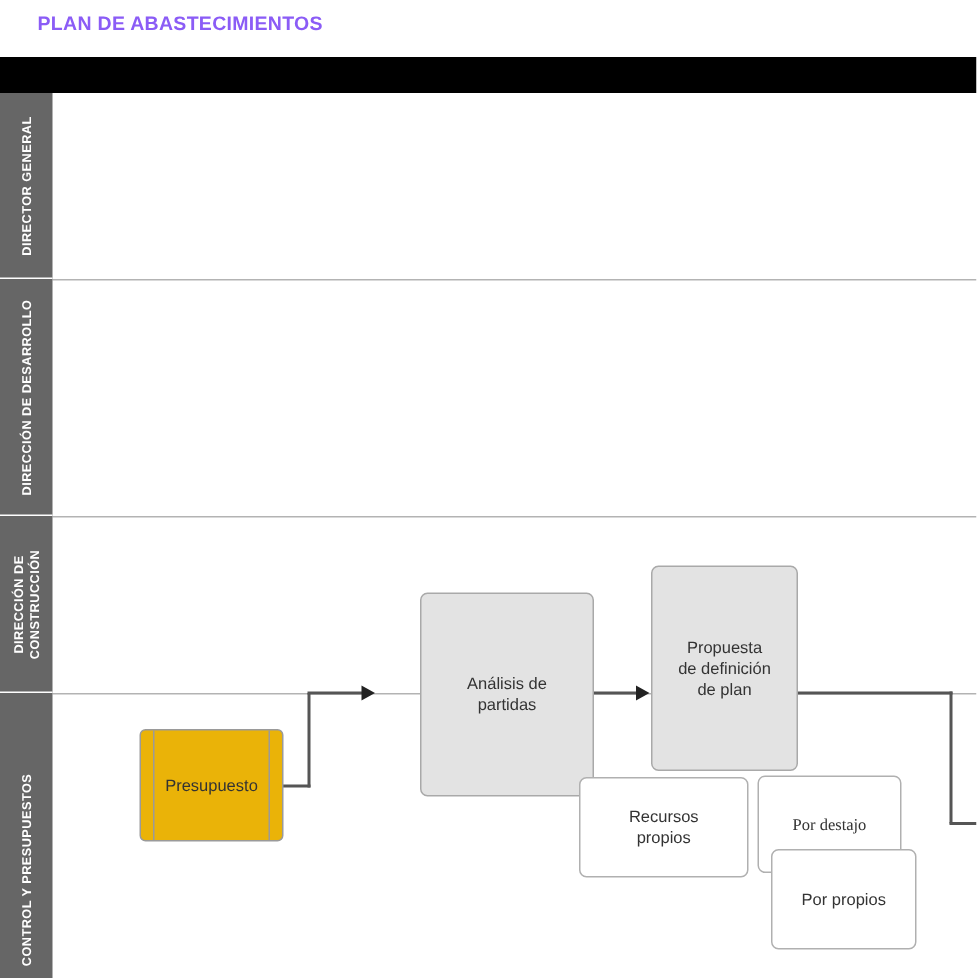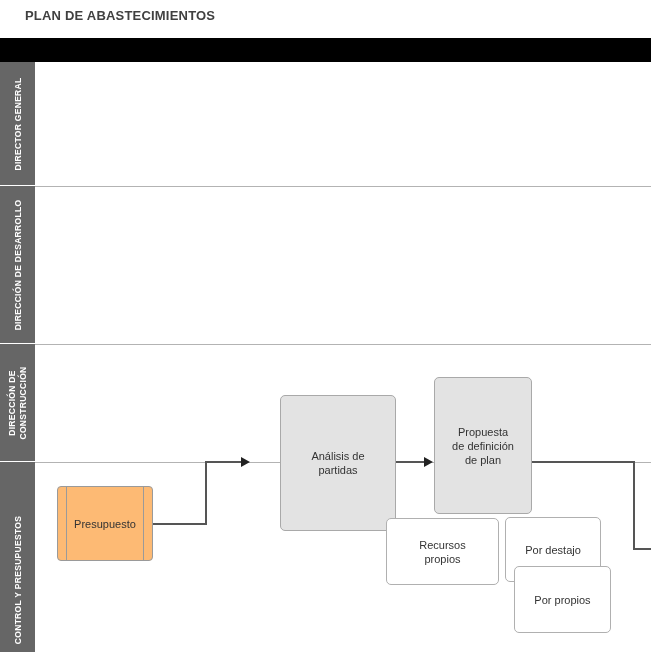--- a/index.html
+++ b/index.html
@@ -22,21 +22,21 @@
     overflow: hidden;
   }
 
   
   #page-title {
     position: absolute;
     left: 25px;
     top: 8px;
     font-size: 13px;
     font-weight: bold;
-    color: #404040;
+    color: #8b5cf6;
     letter-spacing: 0.2px;
     white-space: nowrap;
   }
 
   
   #header-band {
     position: absolute;
     left: 0;
     top: 38px;
     width: 651px;
@@ -104,23 +104,24 @@
     background: #e3e3e3;
     border: 1px solid #a9a9a9;
     border-radius: 5px;
   }
   .shape-plain {
     background: #ffffff;
     border: 1px solid #b0b0b0;
     border-radius: 5px;
   }
   .shape-predefined {
-    background: #fdba74;
+    background: #eab308;
     border: 1px solid #9a9a9a;
     border-radius: 4px;
+    margin-left: 36px;
   }
   .shape-predefined::before,
   .shape-predefined::after {
     content: "";
     position: absolute;
     top: 0;
     bottom: 0;
     width: 1px;
     background: #9a9a9a;
   }
@@ -207,21 +208,21 @@
     <span class="shape-label">Propuesta
 de definición
 de plan</span>
   </div>
 
   <div class="shape shape-plain" style="left:386px; top:518px; width:113px; height:67px;">
     <span class="shape-label">Recursos
 propios</span>
   </div>
 
-  <div class="shape shape-plain" style="left:505px; top:517px; width:96px; height:65px;">
+  <div class="shape shape-plain" style="left:505px; top:517px; width:96px; height:65px;font-family:Liberation Serif, serif;">
     <span class="shape-label">Por destajo</span>
   </div>
 
   <div class="shape shape-plain" style="left:514px; top:566px; width:97px; height:67px; z-index:5;">
     <span class="shape-label">Por propios</span>
   </div>
 
 </div>
 
 </body></html>

